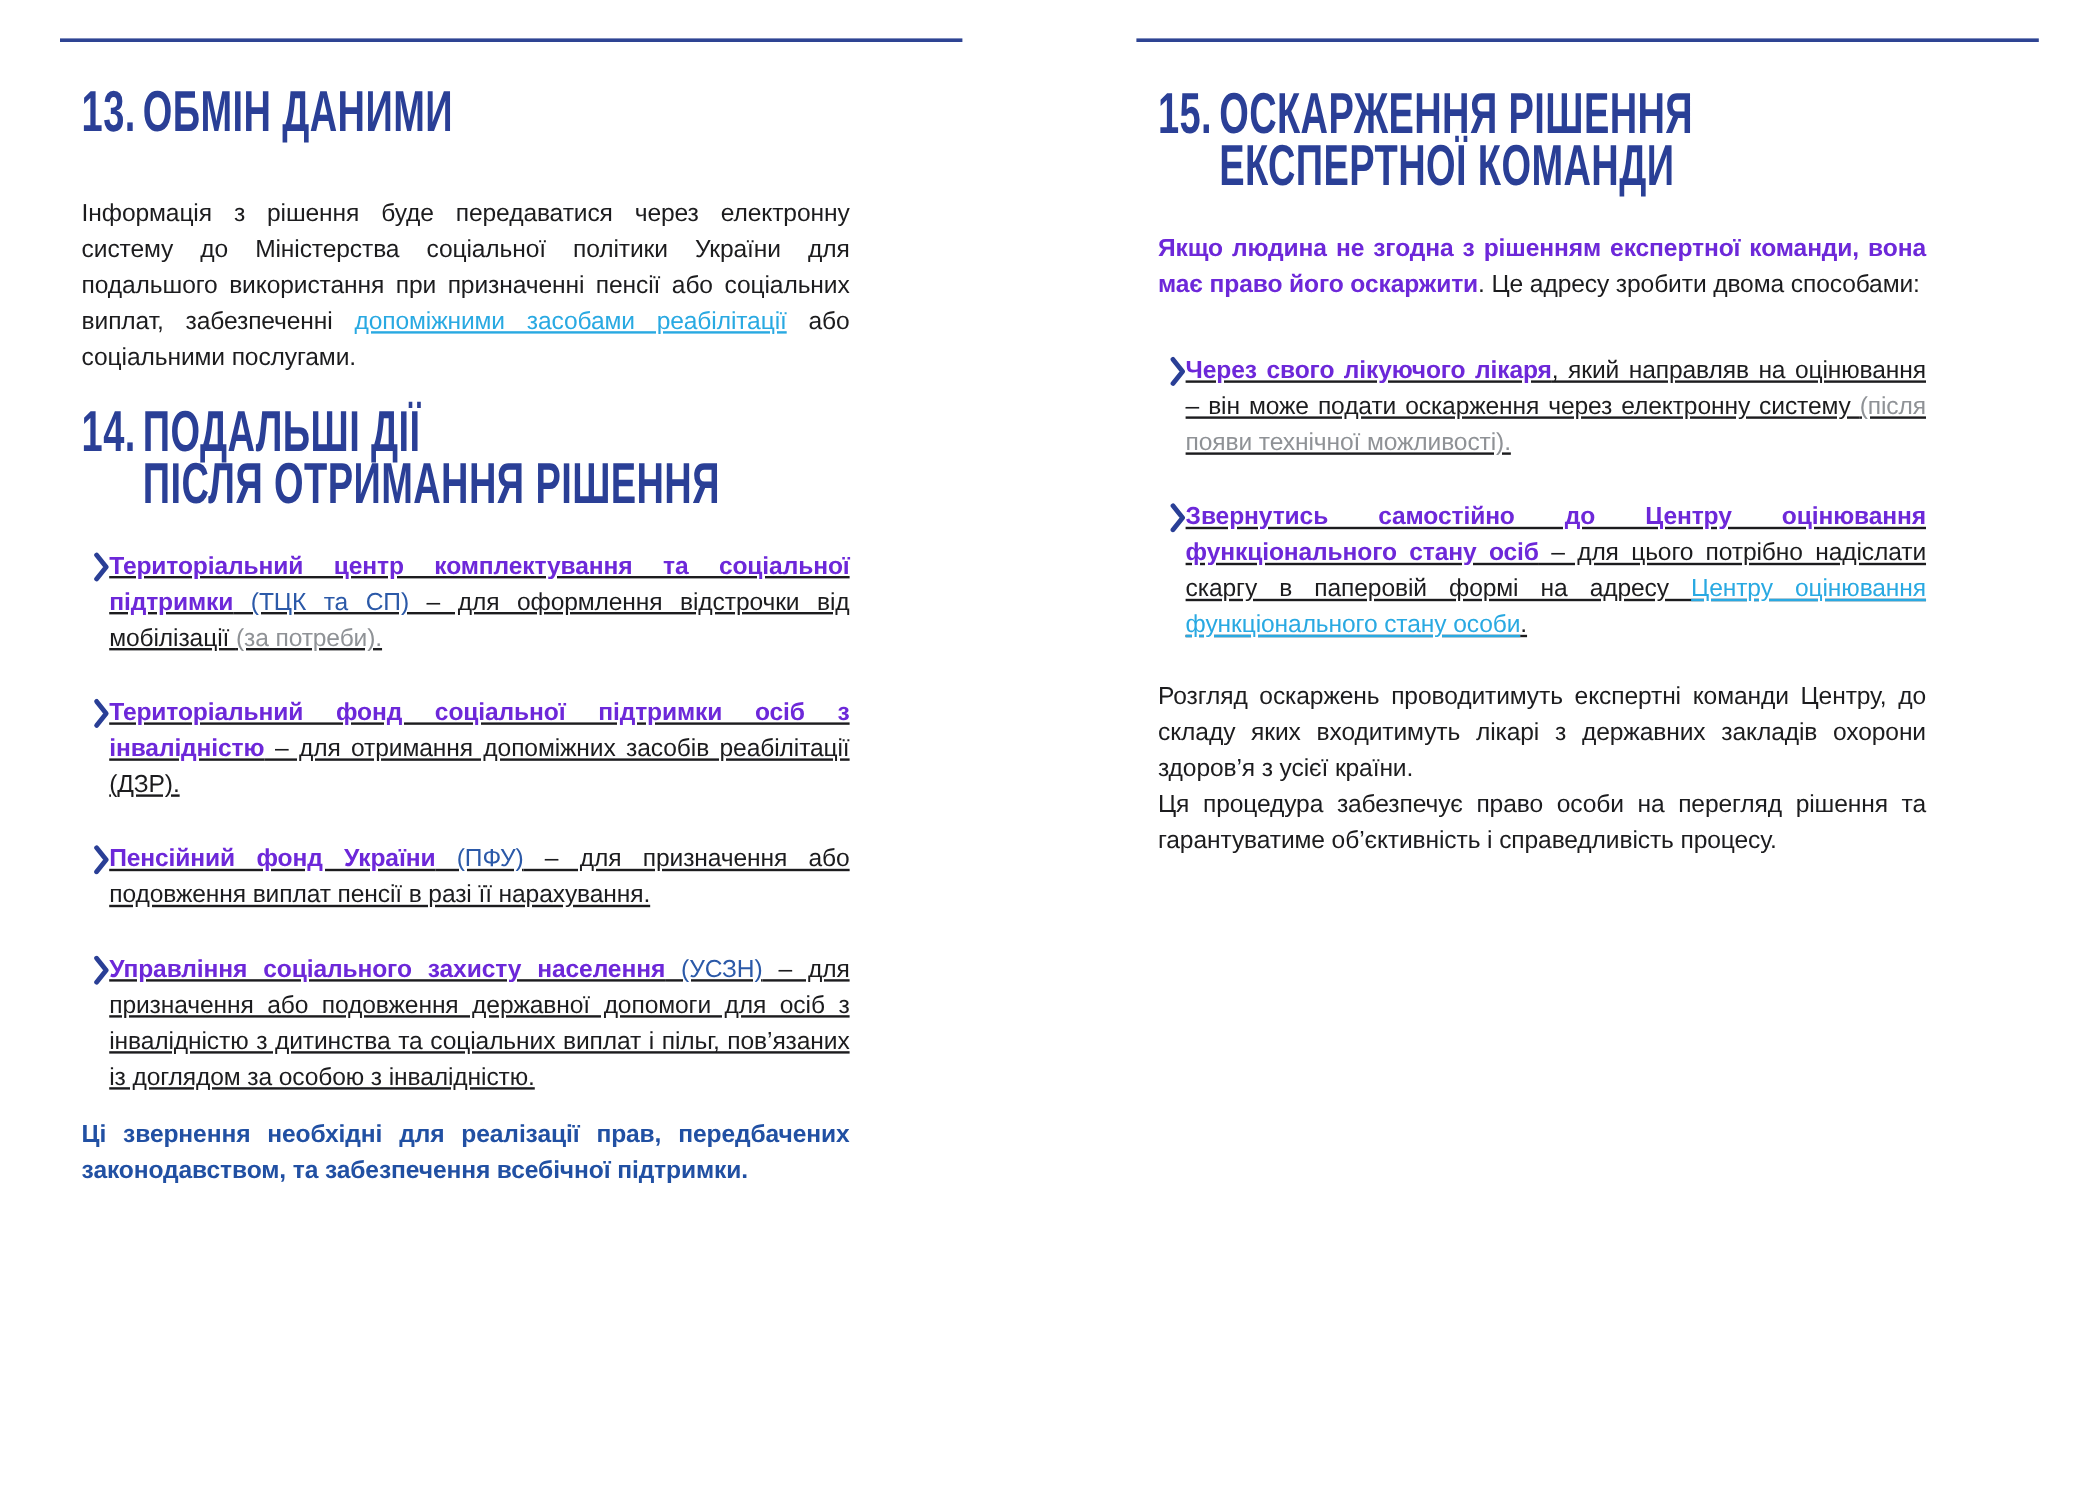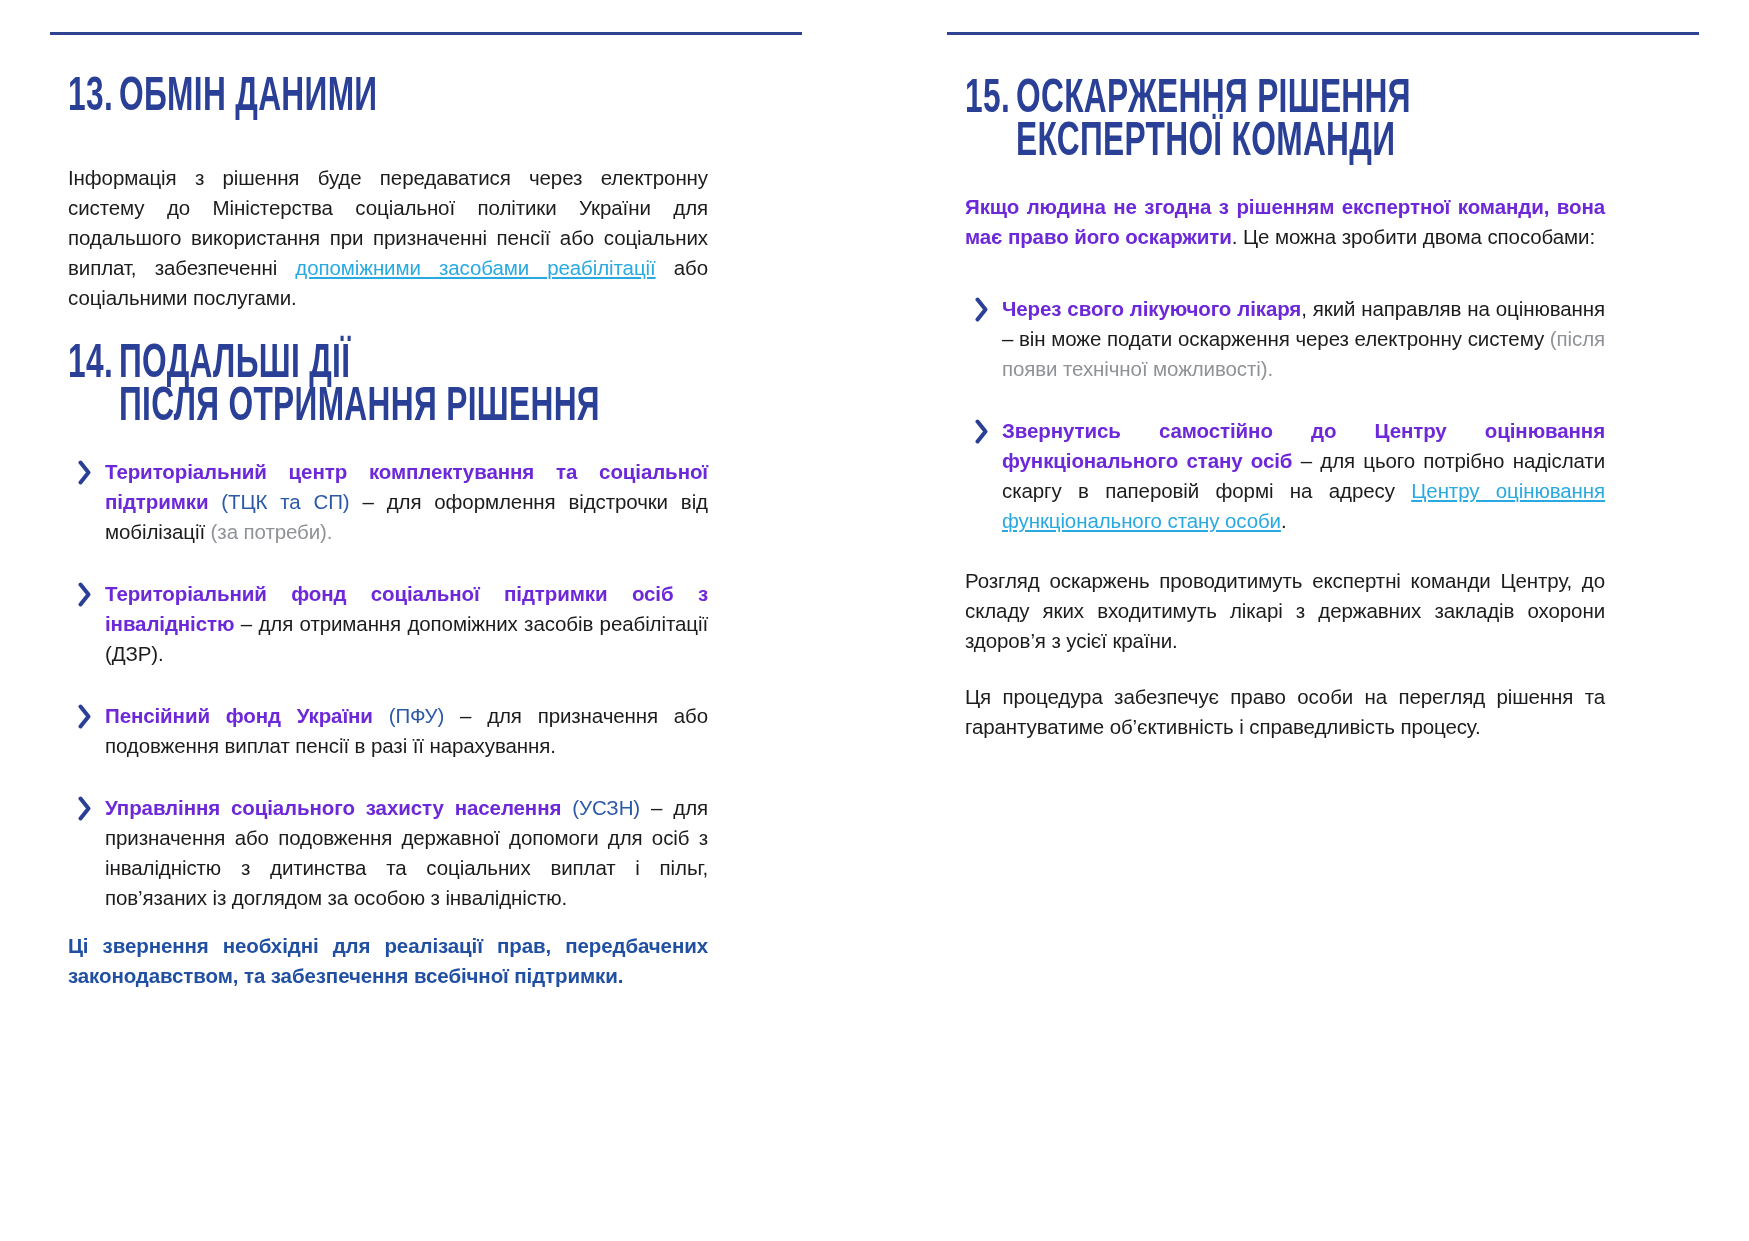--- a/index.html
+++ b/index.html
@@ -34,34 +34,34 @@
 
   
   .body-p{
     margin:0;font-size:20.5px;line-height:30px;text-align:justify;
     letter-spacing:-0.1px;
   }
   .mt-p1{margin-top:48px;}
   .mt-p2{margin-top:28px;}
   .mt-intro{margin-top:40px;}
   .mt-rozhlyad{margin-top:30px;}
-  .mt-procedura{margin-top:26px;}
+  .mt-procedura{}
   .mt-outro{margin-top:18px;}
   .mt-lead{margin-top:26px;}
 
   .seg-bold-blue{color:#6d28d9;font-weight:700;}
   .seg-blue{color:#2b59a8;}
   .seg-gray{color:#8f9296;}
   .seg-link{color:#29a9e2;text-decoration:underline;cursor:pointer;}
   .outro{color:#2150a3;font-weight:700;}
 
   
   .bullets{margin-top:20px;}
   .bullets.r{margin-top:42px;}
-  .bullet{display:flex;gap:14px;padding-left:10px;margin-bottom:32px;}
+  .bullet{display:flex;padding-left:10px;margin-bottom:32px;text-decoration:underline;}
   .bullet:last-child{margin-bottom:0;}
   .bullet .b-icon{flex:0 0 13px;padding-top:3px;}
   .bullet .b-text{flex:1;}
   .mb-b2{margin-bottom:0;}
 
   .page-num{
     position:absolute;top:1190px;color:#2a3f96;font-weight:700;
     font-size:21px;transform:scaleX(0.68);
   }
   .page-num.pl{left:0;transform-origin:0 0;}
@@ -141,21 +141,21 @@
     <div class="content">
 
       <h1 class="sec-heading h15">
         <span class="sec-num">15.</span>
         <span class="sec-lines">
           <span>ОСКАРЖЕННЯ РІШЕННЯ</span>
           <span>ЕКСПЕРТНОЇ КОМАНДИ</span>
         </span>
       </h1>
 
-      <p class="body-p mt-lead"><span class="seg-bold-blue">Якщо людина не згодна з рішенням експертної команди, вона має право його оскаржити</span><span>. Це можна зробити двома способами:</span></p>
+      <p class="body-p mt-lead"><span class="seg-bold-blue">Якщо людина не згодна з рішенням експертної команди, вона має право його оскаржити</span><span>. Це адресу зробити двома способами:</span></p>
 
       <div class="bullets r">
 
         <div class="bullet">
           <span class="b-icon"><svg width="13" height="25" viewBox="0 0 13 25">
                 <polyline points="2.5,2.5 10.5,12.5 2.5,22.5" stroke="#2a3f96" stroke-width="4" fill="none" stroke-linecap="round" stroke-linejoin="round"></polyline>
               </svg></span>
           <p class="body-p b-text"><span class="seg-bold-blue">Через свого лікуючого лікаря</span><span>, який направляв на оцінювання – він може подати оскарження через електронну систему </span><span class="seg-gray">(після появи технічної можливості).</span></p>
         </div>
 

